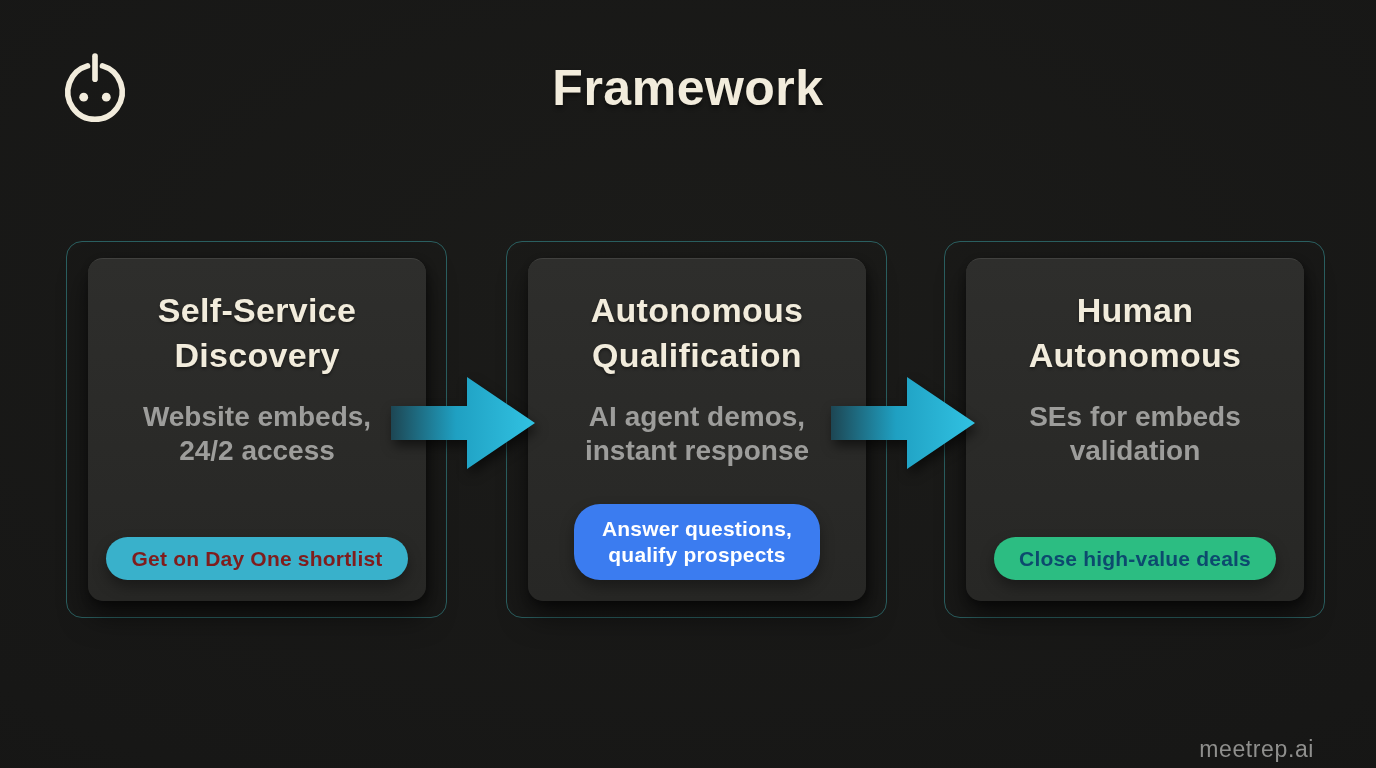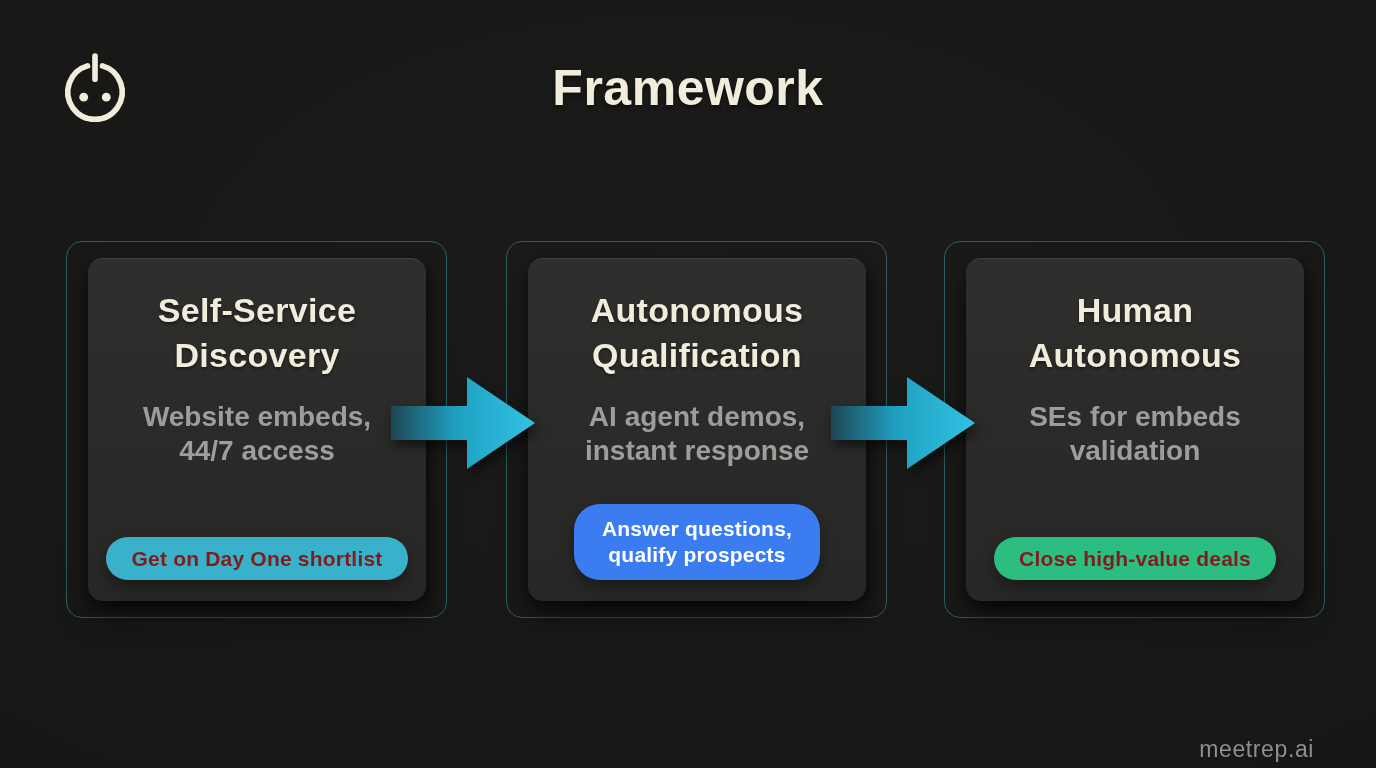--- a/index.html
+++ b/index.html
@@ -88,21 +88,21 @@
   </h1>
 
   <div class="card-outer c1">
     <div class="card-inner">
       <div class="card-title">
         <span>Self-Service</span>
         <span>Discovery</span>
       </div>
       <div class="card-desc">
         <span>Website embeds,</span>
-        <span>44/7 access</span>
+        <span>24/2 access</span>
       </div>
       <div class="spacer"></div>
       <div class="pill" style="background-color: rgb(57, 177, 203); color: #7f1d1d;">Get on Day One shortlist</div>
     </div>
   </div>
 
   <div class="card-outer c2">
     <div class="card-inner">
       <div class="card-title">
         <span>Autonomous</span>
@@ -124,21 +124,21 @@
     <div class="card-inner">
       <div class="card-title">
         <span>Human</span>
         <span>Autonomous</span>
       </div>
       <div class="card-desc">
         <span>SEs for embeds</span>
         <span>validation</span>
       </div>
       <div class="spacer"></div>
-      <div class="pill" style="background-color: rgb(44, 189, 130); color: #7f1d1d;">Close high-value deals</div>
+      <div class="pill" style="background-color: rgb(44, 189, 130); color: #0c4a6e;">Close high-value deals</div>
     </div>
   </div>
 
   <svg class="arrow a1" viewBox="0 0 144 92">
     <defs>
       <linearGradient id="agrad1" x1="0" y1="0" x2="1" y2="0">
         <stop offset="0" stop-color="#1d4653"></stop>
         <stop offset="0.45" stop-color="#1fa0c2"></stop>
         <stop offset="1" stop-color="#31c2e2"></stop>
       </linearGradient>

